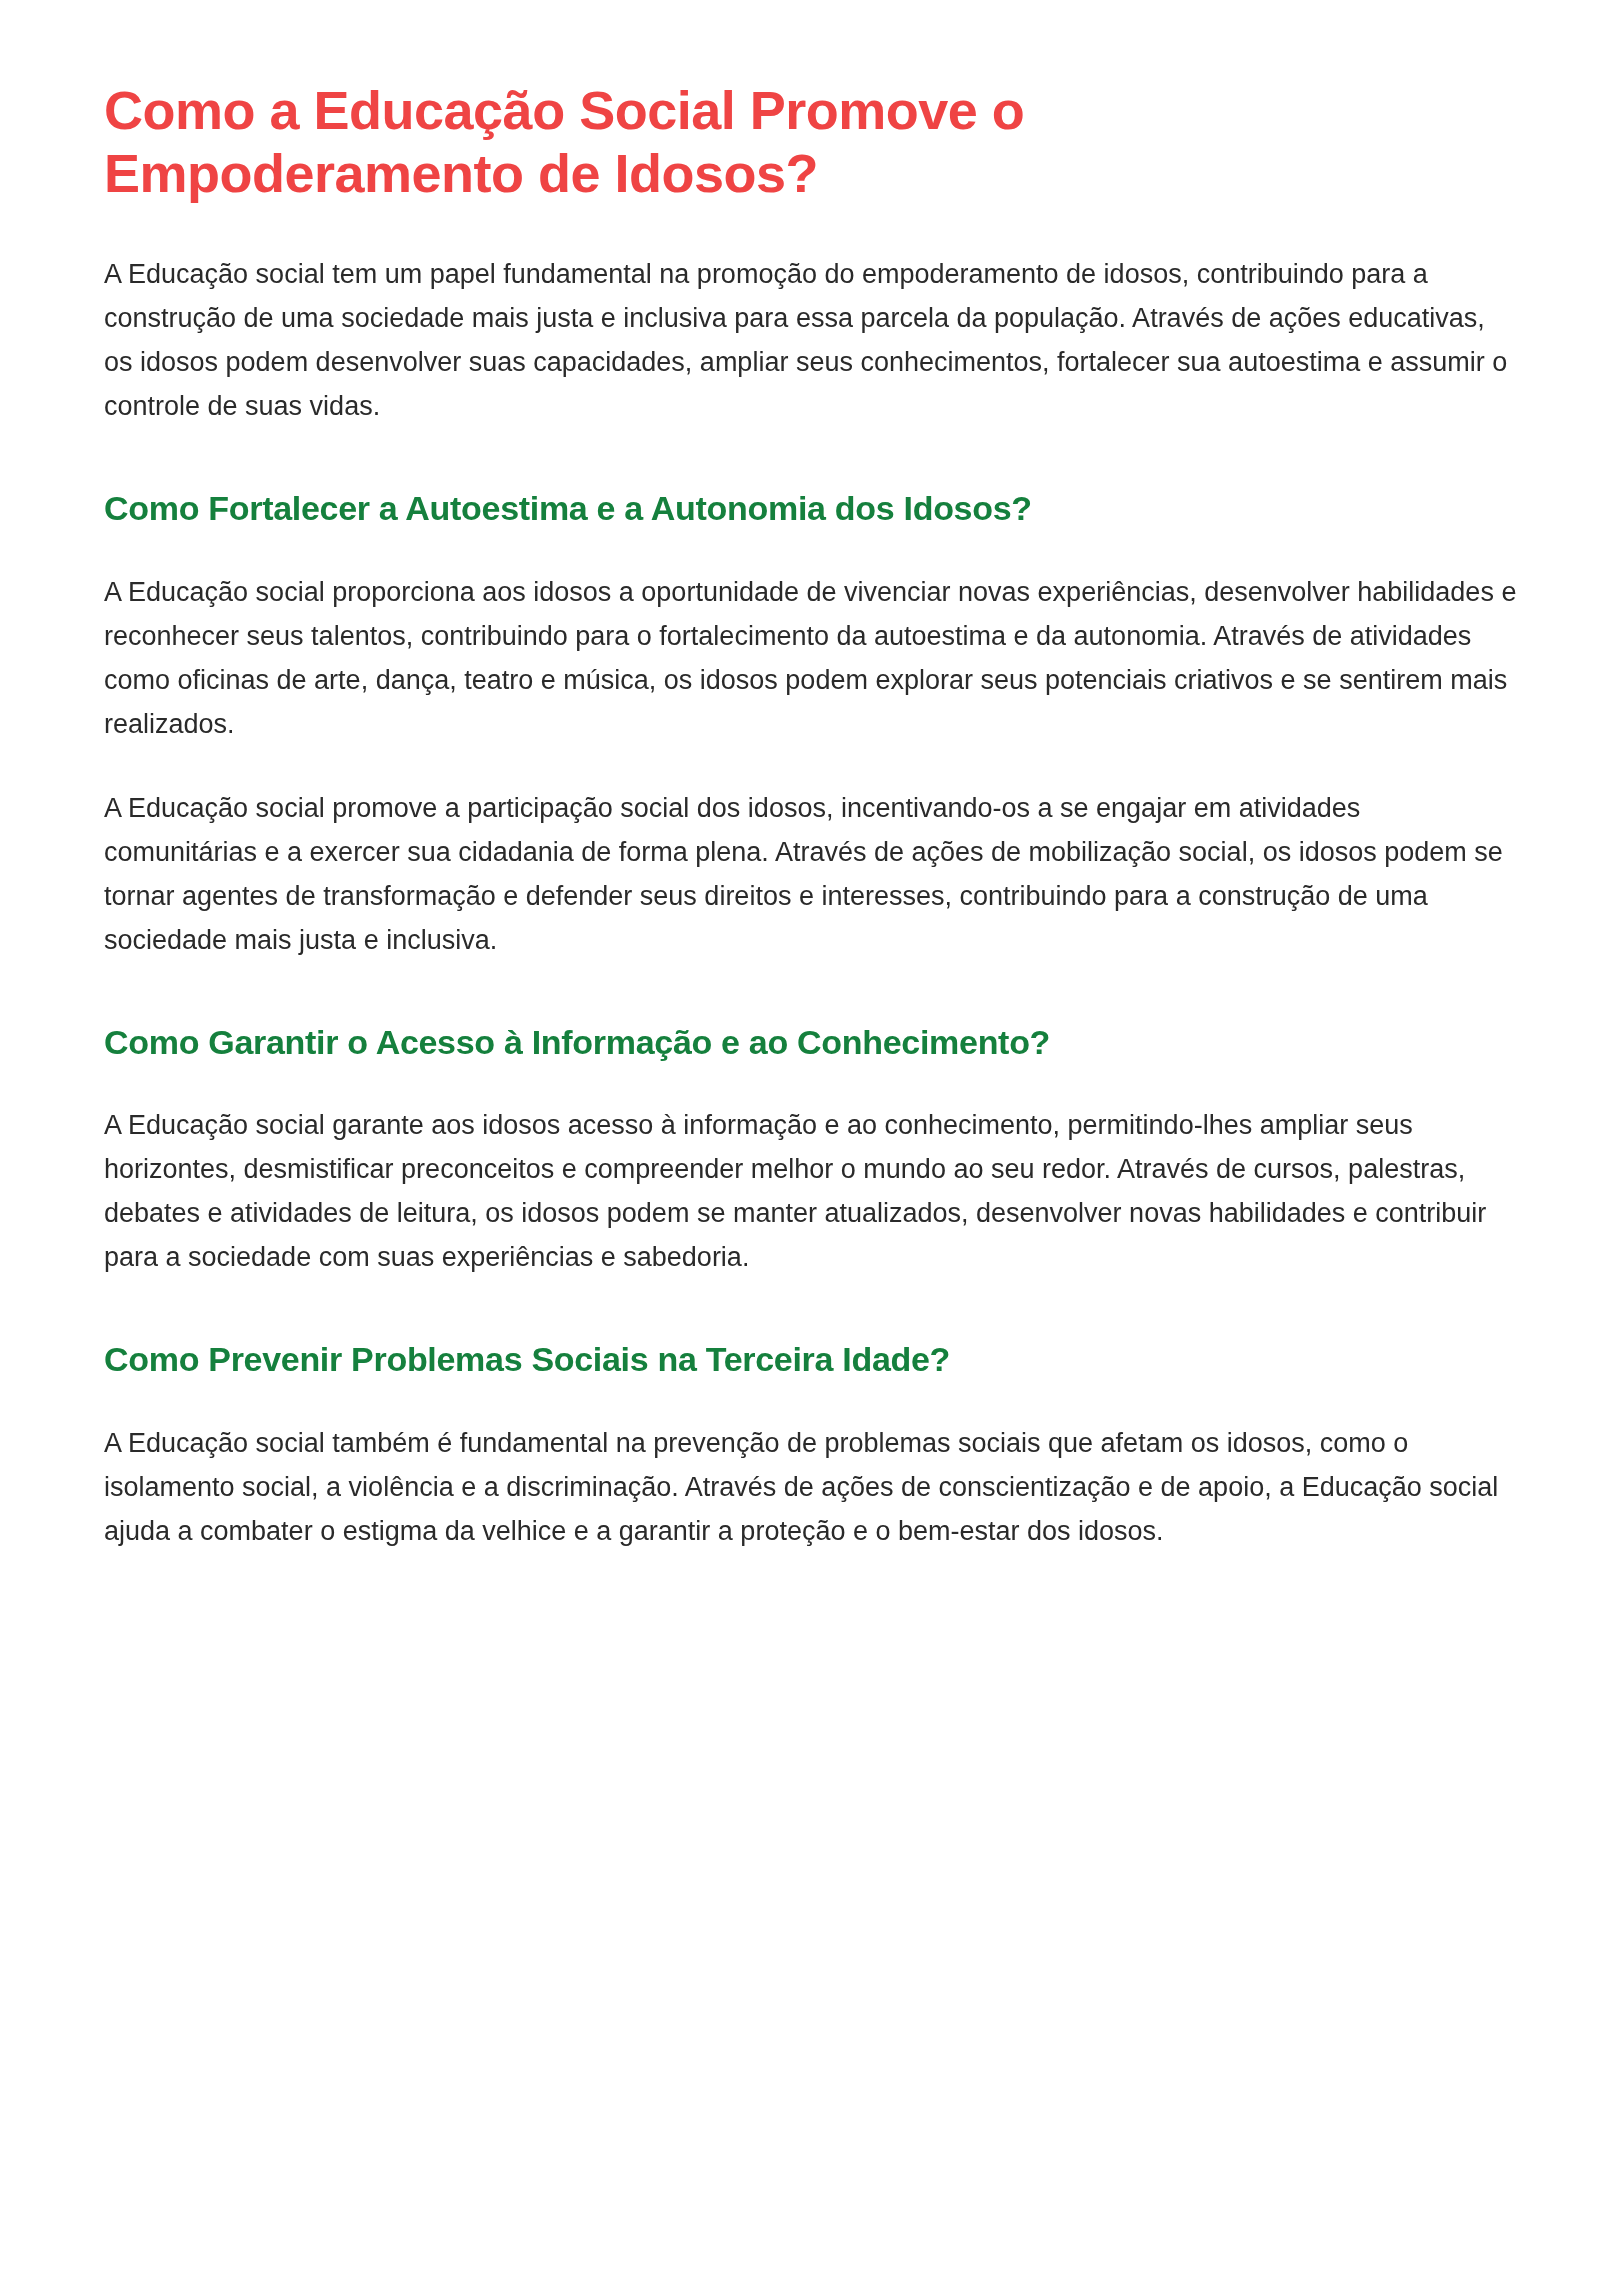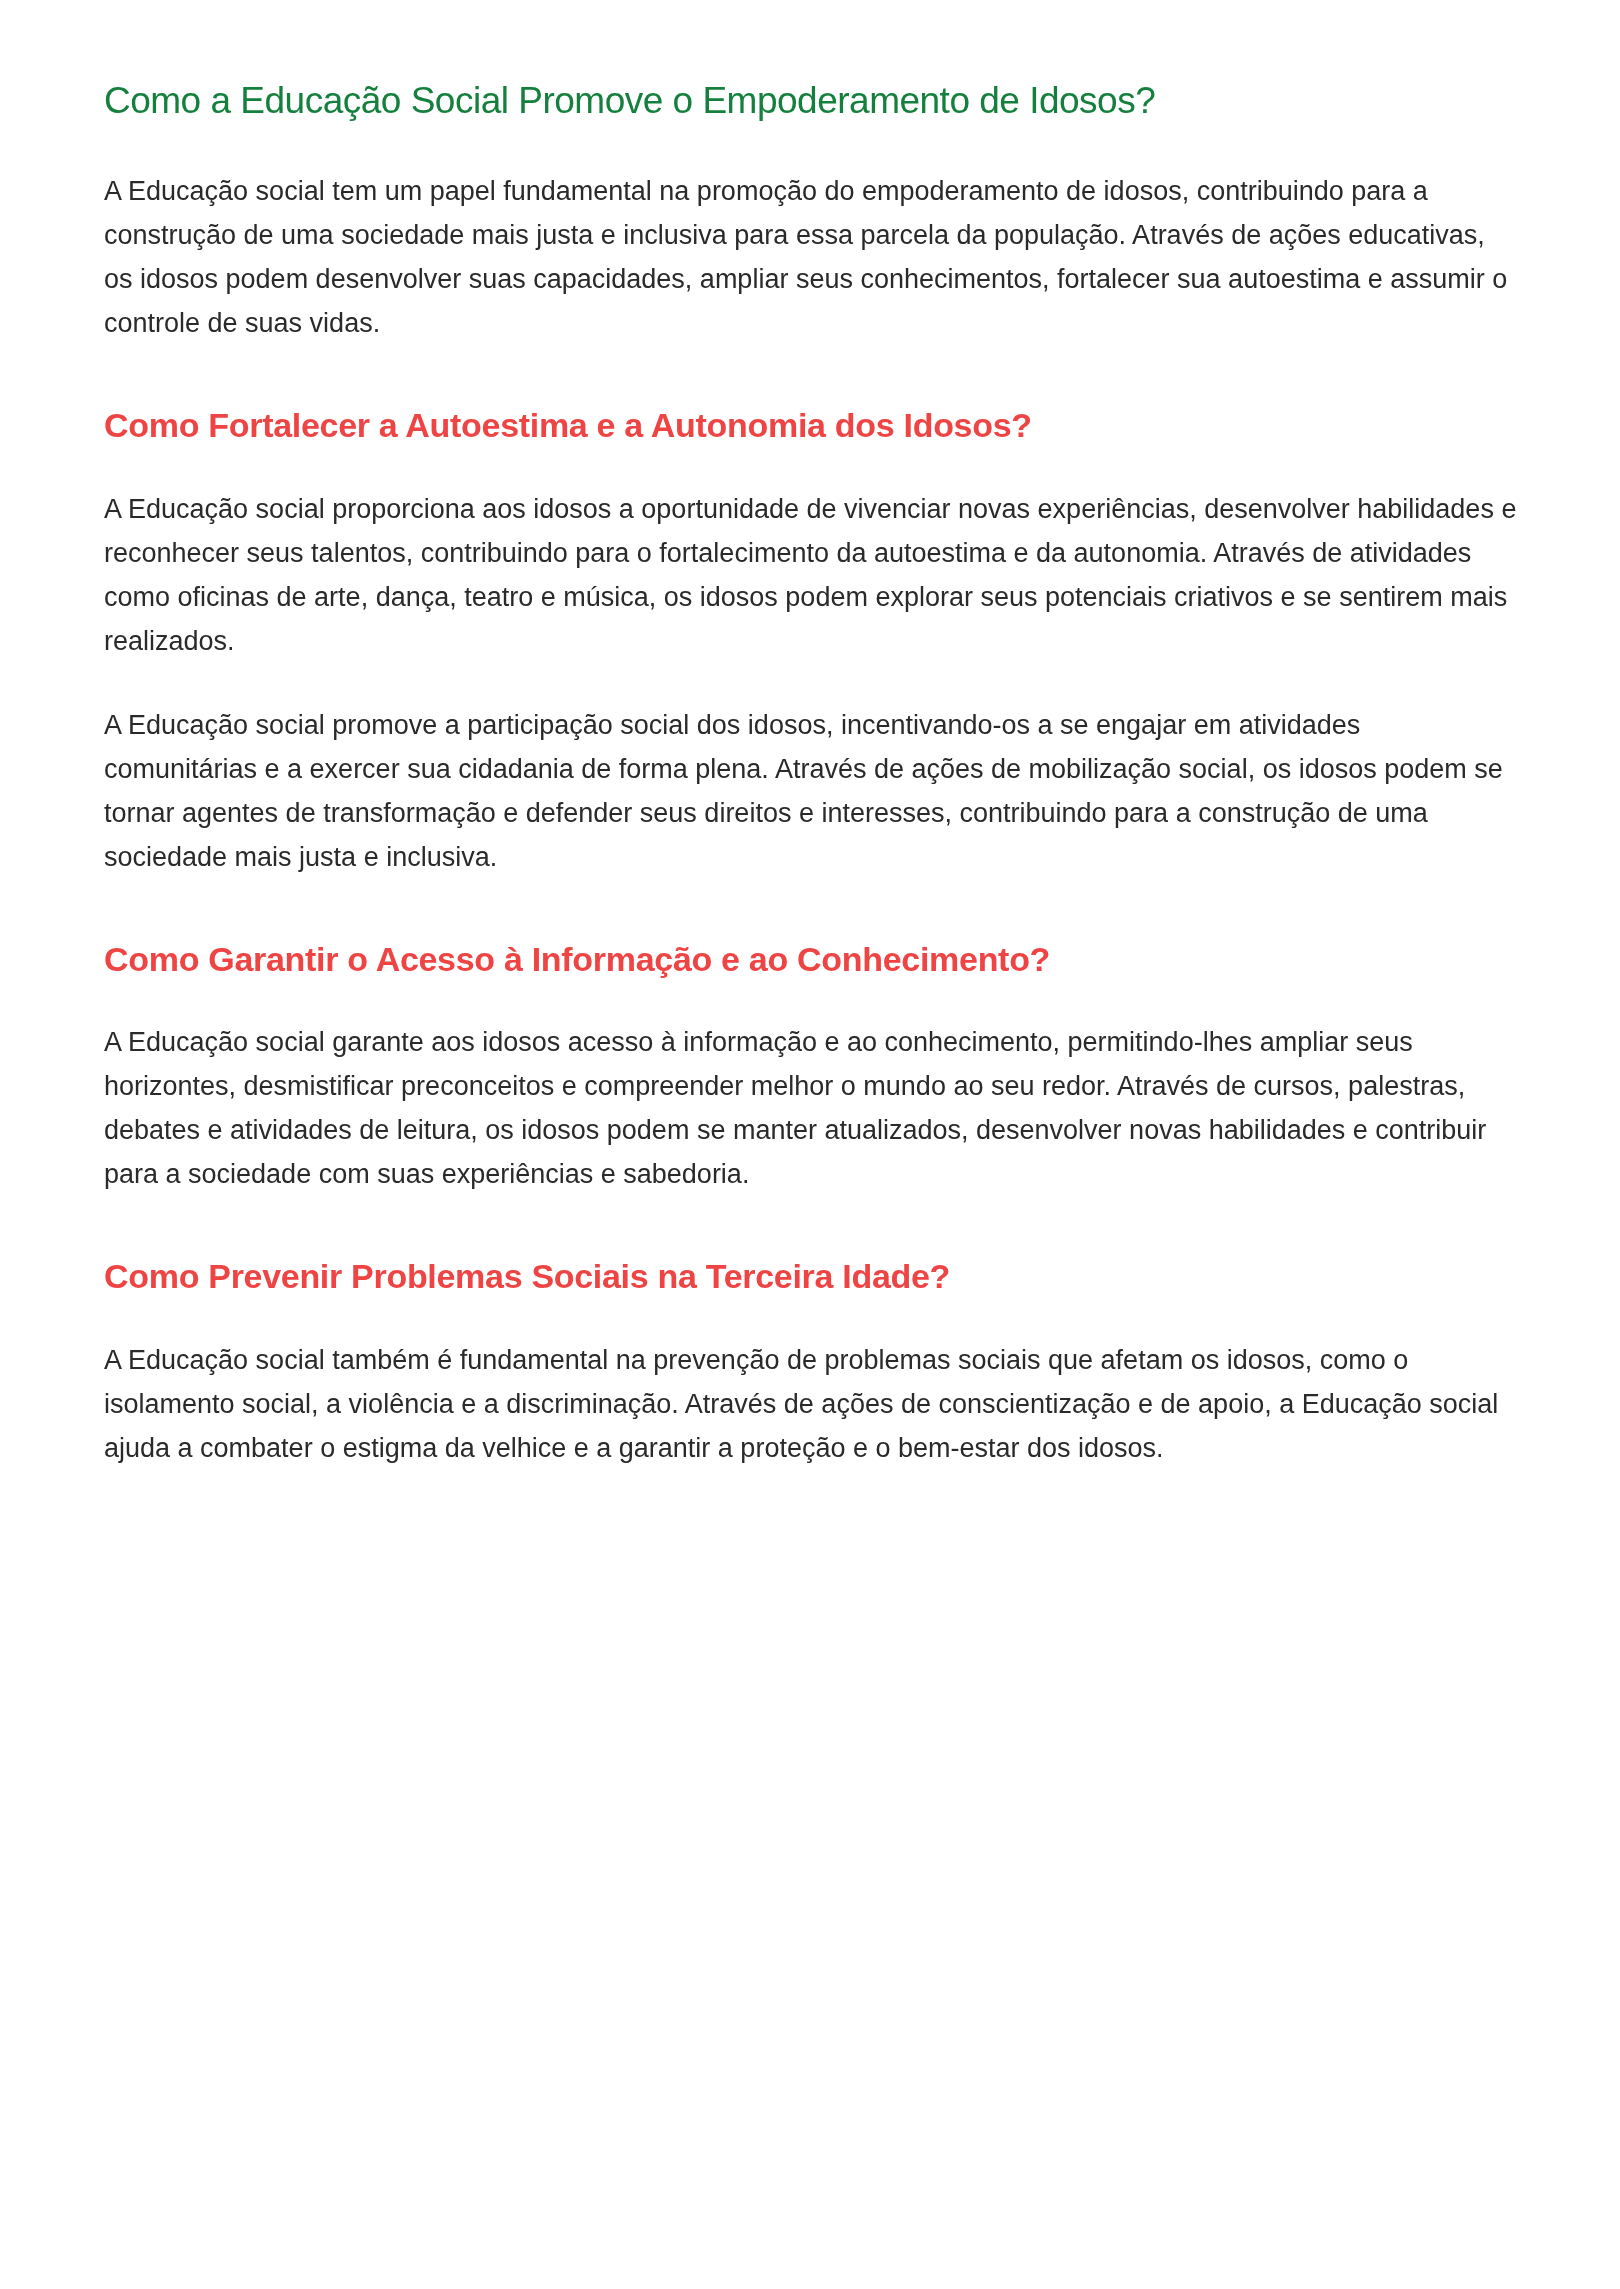--- a/index.html
+++ b/index.html
@@ -15,42 +15,42 @@
     color: #222222;
     box-sizing: border-box;
   }
   .article {
     box-sizing: border-box;
     width: 100%;
     padding: 79px 101px 72px 104px;
   }
   h1.page-title {
     margin: 0 0 47px 0;
-    font-size: 37px;
+    font-size: 54px;
     line-height: 1.17;
-    font-weight: 400;
+    font-weight: 700;
     letter-spacing: -0.5px;
-    color: #15803d;
+    color: #ef4444;
     max-width: 1332px;
   }
   p.body-text {
     margin: 0 0 40px 0;
     font-size: 27px;
     line-height: 1.63;
     font-weight: 400;
     color: #2a2a2a;
     max-width: 1431px;
   }
   h2.section-heading {
     margin: 59px 0 40px 0;
     font-size: 34px;
     line-height: 1.25;
     font-weight: 700;
     letter-spacing: -0.3px;
-    color: #ef4444;
+    color: #15803d;
     max-width: 1431px;
   }
 </style>
 </head>
 <body>
 
 <main class="article">
 
   <h1 class="page-title">Como a Educação Social Promove o Empoderamento de Idosos?</h1>
 

